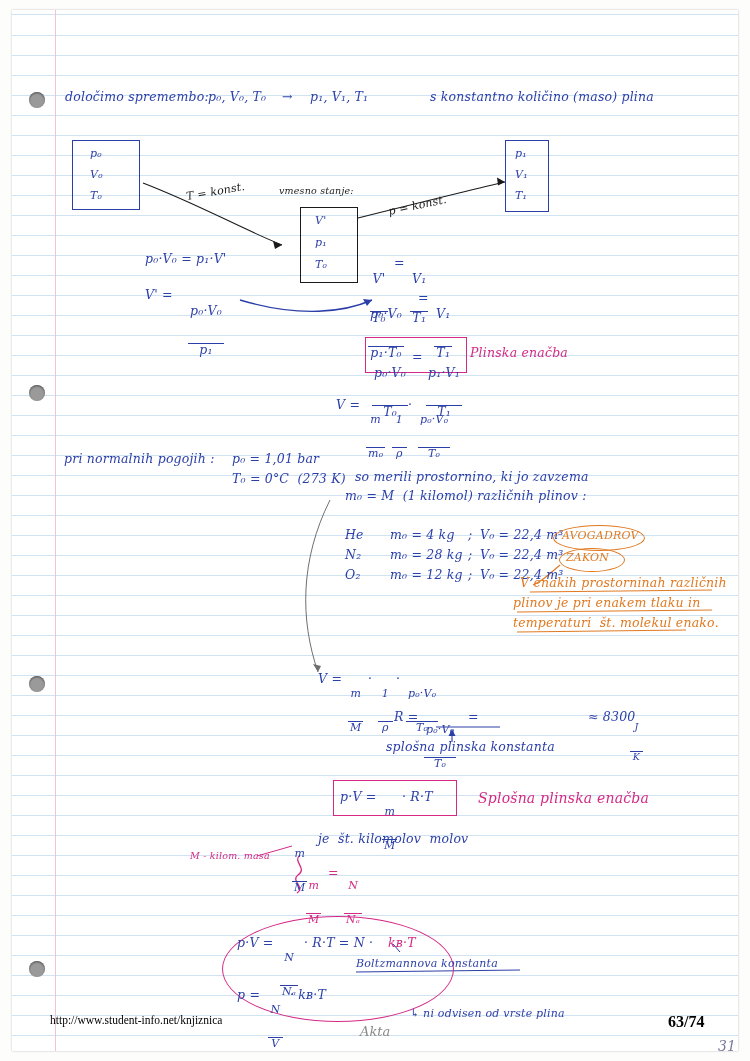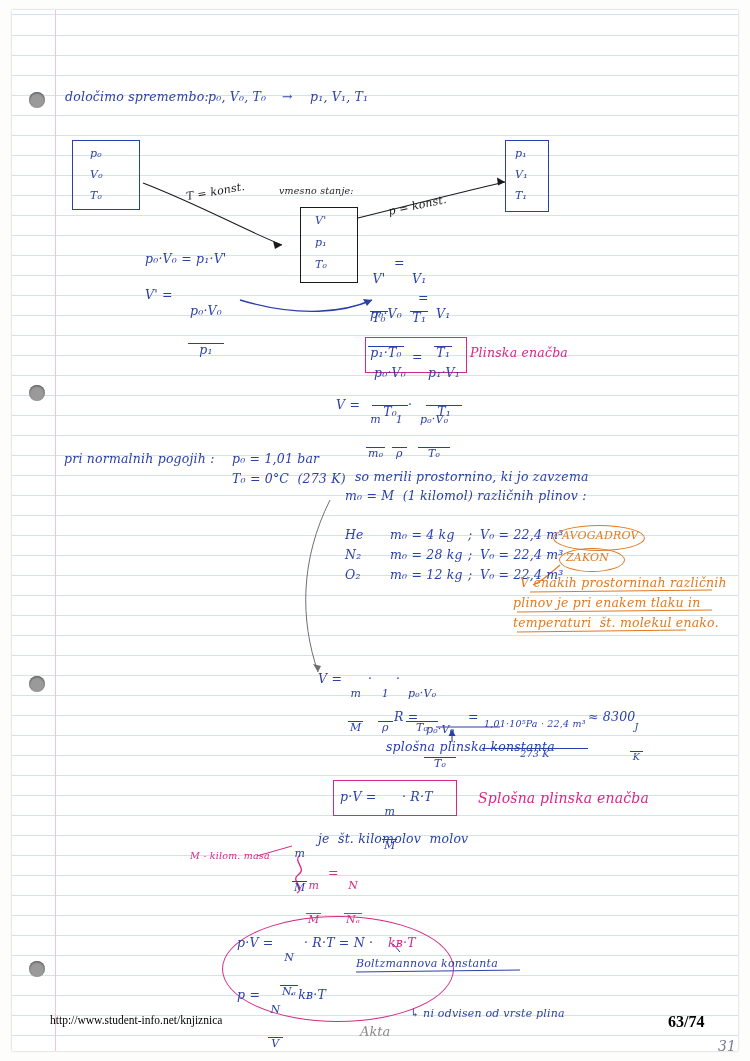--- a/index.html
+++ b/index.html
@@ -136,20 +136,21 @@
 
     <line x1="356" y1="972" x2="520" y2="970" stroke="#2b3fa8" stroke-width="1"></line>
 
     <path d="M400,952 L393,944" stroke="#2b3fa8" stroke-width="1" fill="none"></path>
   </svg>
 
   <div class="hw blue md" style="left:65px;top:90px;">določimo spremembo:</div>
   <div class="hw blue md" style="left:208px;top:90px;">p₀, V₀, T₀</div>
   <div class="hw blue md" style="left:282px;top:90px;">→</div>
   <div class="hw blue md" style="left:310px;top:90px;">p₁, V₁, T₁</div>
+  <div class="hw blue md" style="left:430px;top:90px;">s konstantno količino (maso) plina</div>
 
   <div class="box" style="left:72px;top:140px;width:66px;height:68px;"></div>
   <div class="hw blue sm" style="left:90px;top:148px;">p₀</div>
   <div class="hw blue sm" style="left:90px;top:169px;">V₀</div>
   <div class="hw blue sm" style="left:90px;top:190px;">T₀</div>
 
   <div class="hw black xs" style="left:279px;top:186px;">vmesno stanje:</div>
   <div class="box" style="left:300px;top:207px;width:56px;height:74px;border-color:#1a1a1a;"></div>
   <div class="hw blue sm" style="left:315px;top:215px;">V'</div>
   <div class="hw blue sm" style="left:315px;top:237px;">p₁</div>
@@ -264,24 +265,20 @@
     <span class="n">p₀·V₀</span>
     <span class="d">T₀</span>
   </div>
 
   <div class="hw blue md" style="left:394px;top:710px;">R =</div>
   <div class="hw blue sm frac" style="left:424px;top:702px;">
     <span class="n">p₀·V₀</span>
     <span class="d">T₀</span>
   </div>
   <div class="hw blue md" style="left:468px;top:710px;">=</div>
-  <div class="hw blue xs frac" style="left:482px;top:700px;">
-    <span class="n">1,01·10⁵Pa · 22,4 m³</span>
-    <span class="d">273 K</span>
-  </div>
   <div class="hw blue md" style="left:588px;top:710px;">≈ 8300</div>
   <div class="hw blue xs frac" style="left:630px;top:703px;">
     <span class="n">J</span>
     <span class="d">K</span>
   </div>
 
   <div class="hw blue md" style="left:386px;top:740px;">splošna plinska konstanta</div>
 
   <div class="boxpink" style="left:333px;top:780px;width:122px;height:34px;"></div>
   <div class="hw blue md" style="left:340px;top:790px;">p·V =</div>

